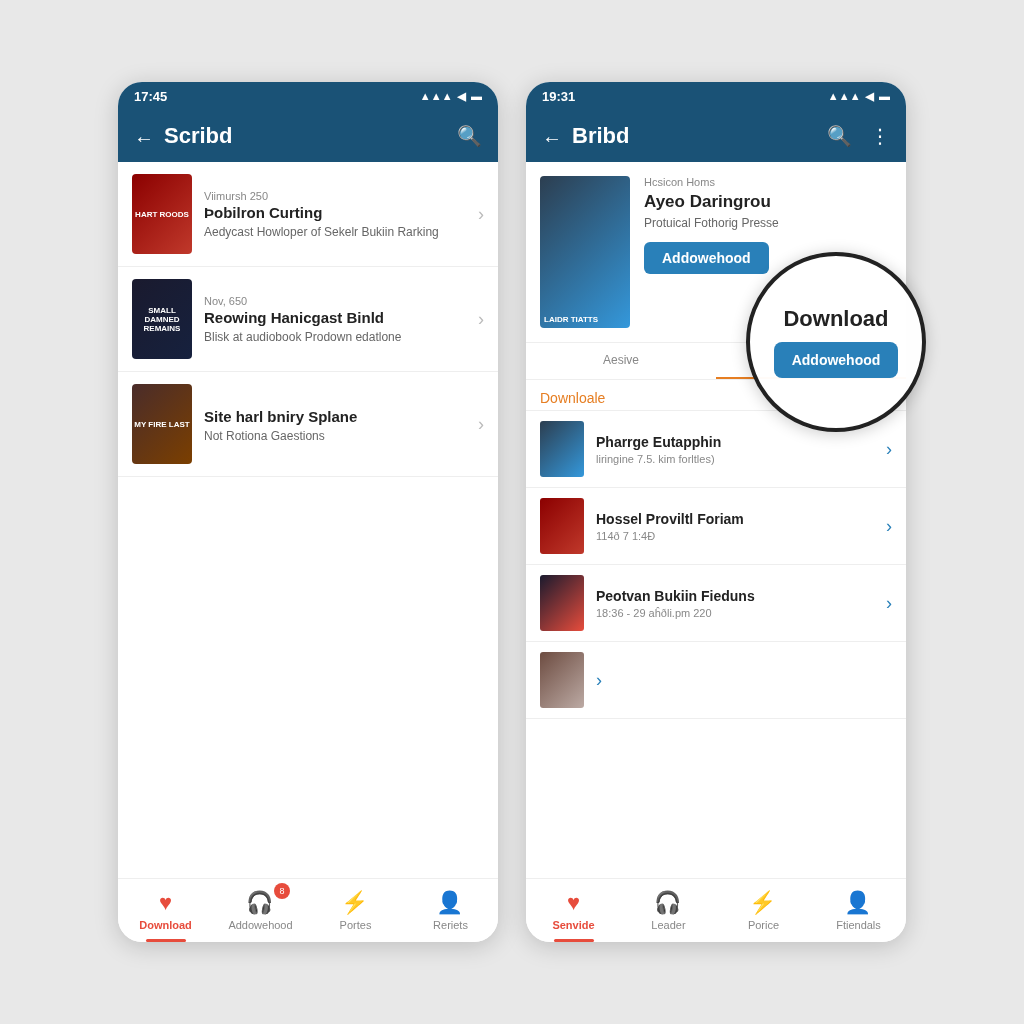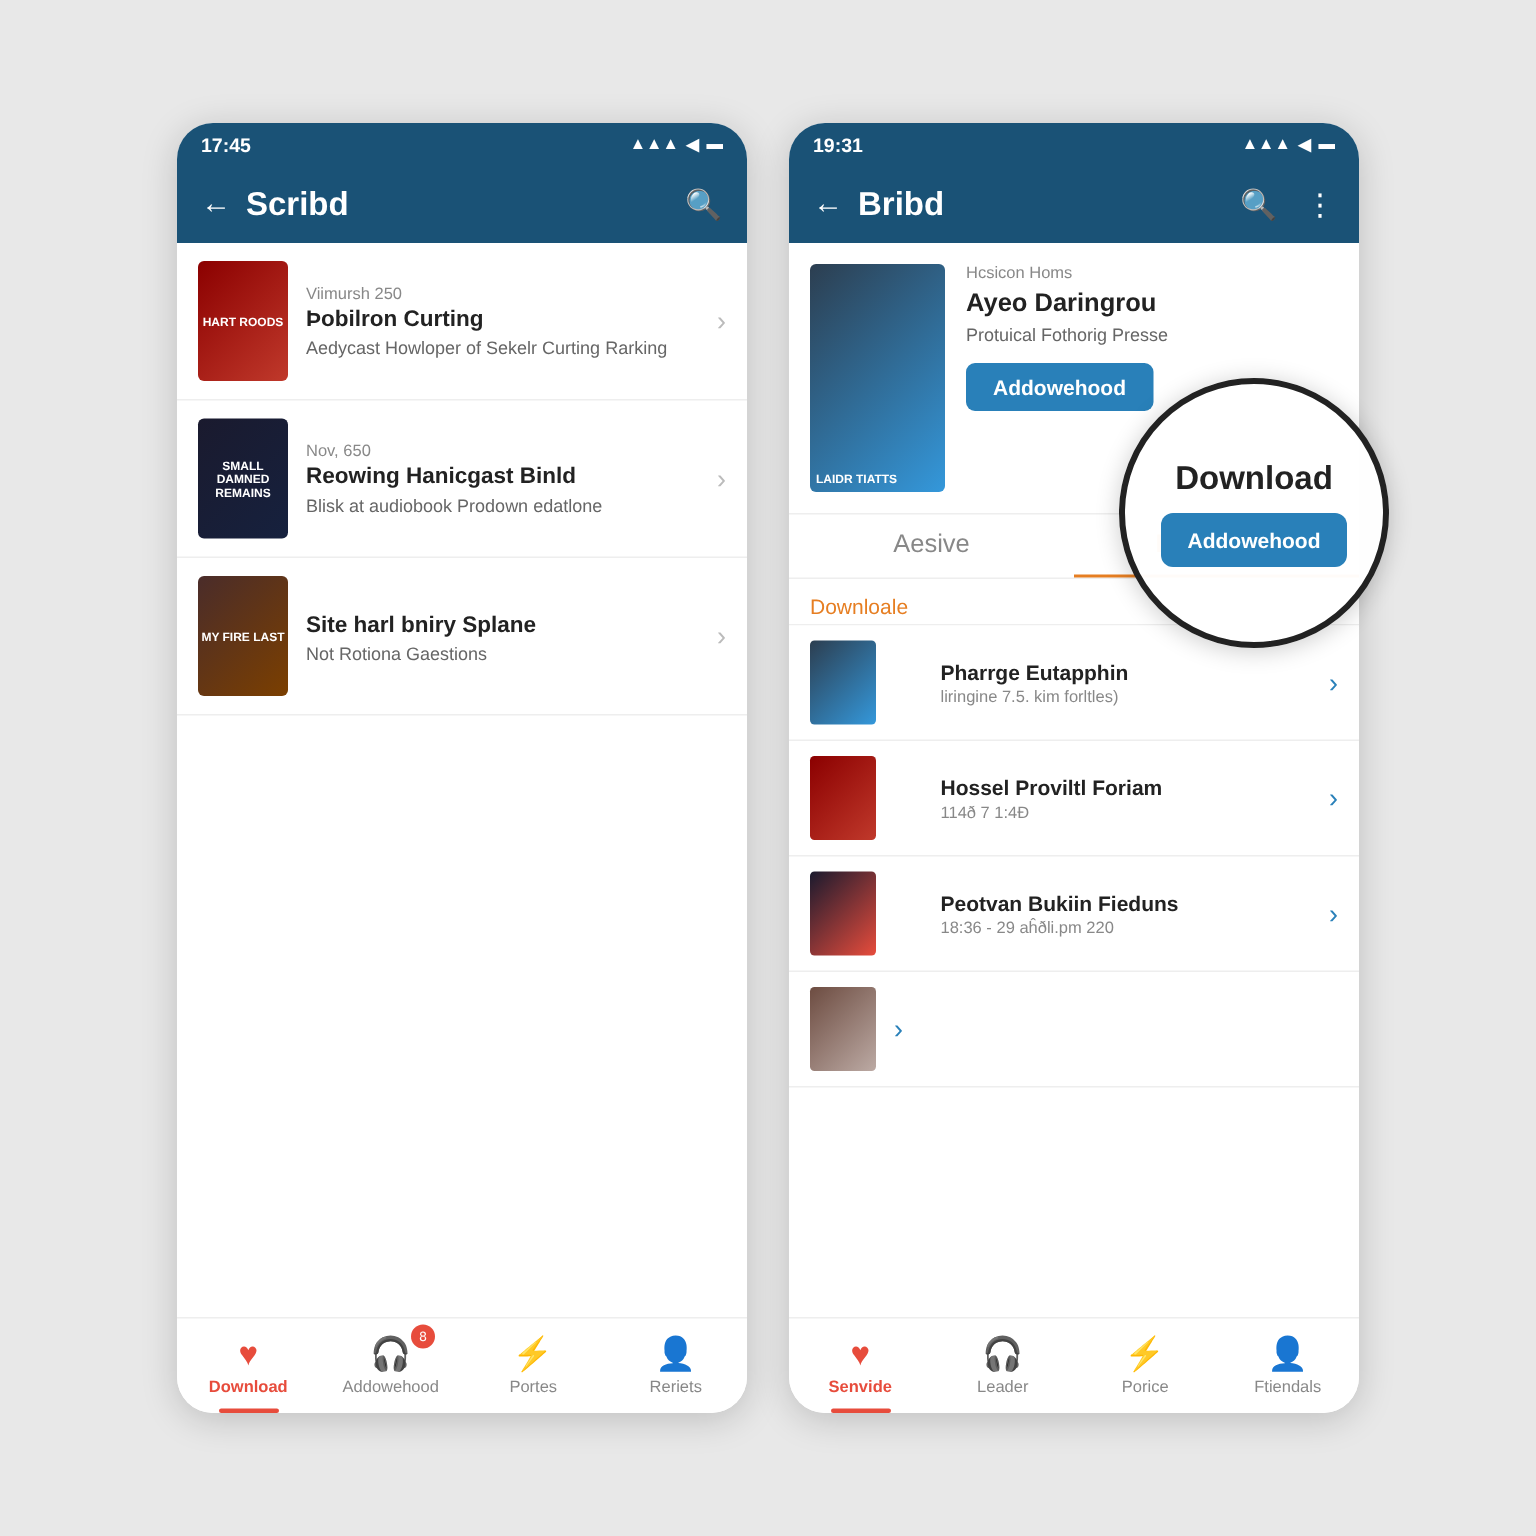--- a/index.html
+++ b/index.html
@@ -237,21 +237,21 @@
 
     
     .tabs {
       display: flex;
       border-bottom: 1px solid #eee;
     }
     .tab {
       flex: 1;
       text-align: center;
       padding: 10px;
-      font-size: 17px;
+      font-size: 12px;
       color: #888;
       cursor: pointer;
       border-bottom: 2px solid transparent;
     }
     .tab.active {
       color: #e67e22;
       border-bottom: 2px solid #e67e22;
       font-weight: bold;
     }
 
@@ -275,21 +275,21 @@
       height: 56px;
       border-radius: 3px;
       margin-right: 12px;
       flex-shrink: 0;
     }
     .dl-cover.c1 { background: linear-gradient(135deg, #2c3e50, #3498db); }
     .dl-cover.c2 { background: linear-gradient(135deg, #8b0000, #c0392b); }
     .dl-cover.c3 { background: linear-gradient(135deg, #1a1a2e, #e74c3c); }
     .dl-cover.c4 { background: linear-gradient(135deg, #6d4c41, #bcaaa4); }
 
-    .dl-info { flex: 1; margin-left: 31px; }
+    .dl-info { flex: 1; }
     .dl-title { font-size: 14px; font-weight: bold; color: #222; margin-bottom: 3px; }
     .dl-sub { font-size: 11px; color: #888; }
     .dl-arrow { color: #2980b9; font-size: 18px; }
 
     
     .download-circle {
       position: absolute;
       top: 170px;
       right: -20px;
       width: 180px;
@@ -355,21 +355,21 @@
 
     <div class="content">
 
       <div class="list-item">
         <div class="book-cover red">
           <span style="font-size:8px; text-align:center;">HART ROODS</span>
         </div>
         <div class="list-item-info">
           <div class="item-category">Viimursh 250</div>
           <div class="item-title">Þobilron Curting</div>
-          <div class="item-subtitle">Aedycast Howloper of Sekelr Curting Rarking</div>
+          <div class="item-subtitle">Aedycast Howloper of Sekelr Bukiin Rarking</div>
         </div>
         <span class="chevron">›</span>
       </div>
 
       <div class="list-item">
         <div class="book-cover dark">
           <span style="font-size:8px; text-align:center;">SMALL DAMNED REMAINS</span>
         </div>
         <div class="list-item-info">
           <div class="item-category">Nov, 650</div>

